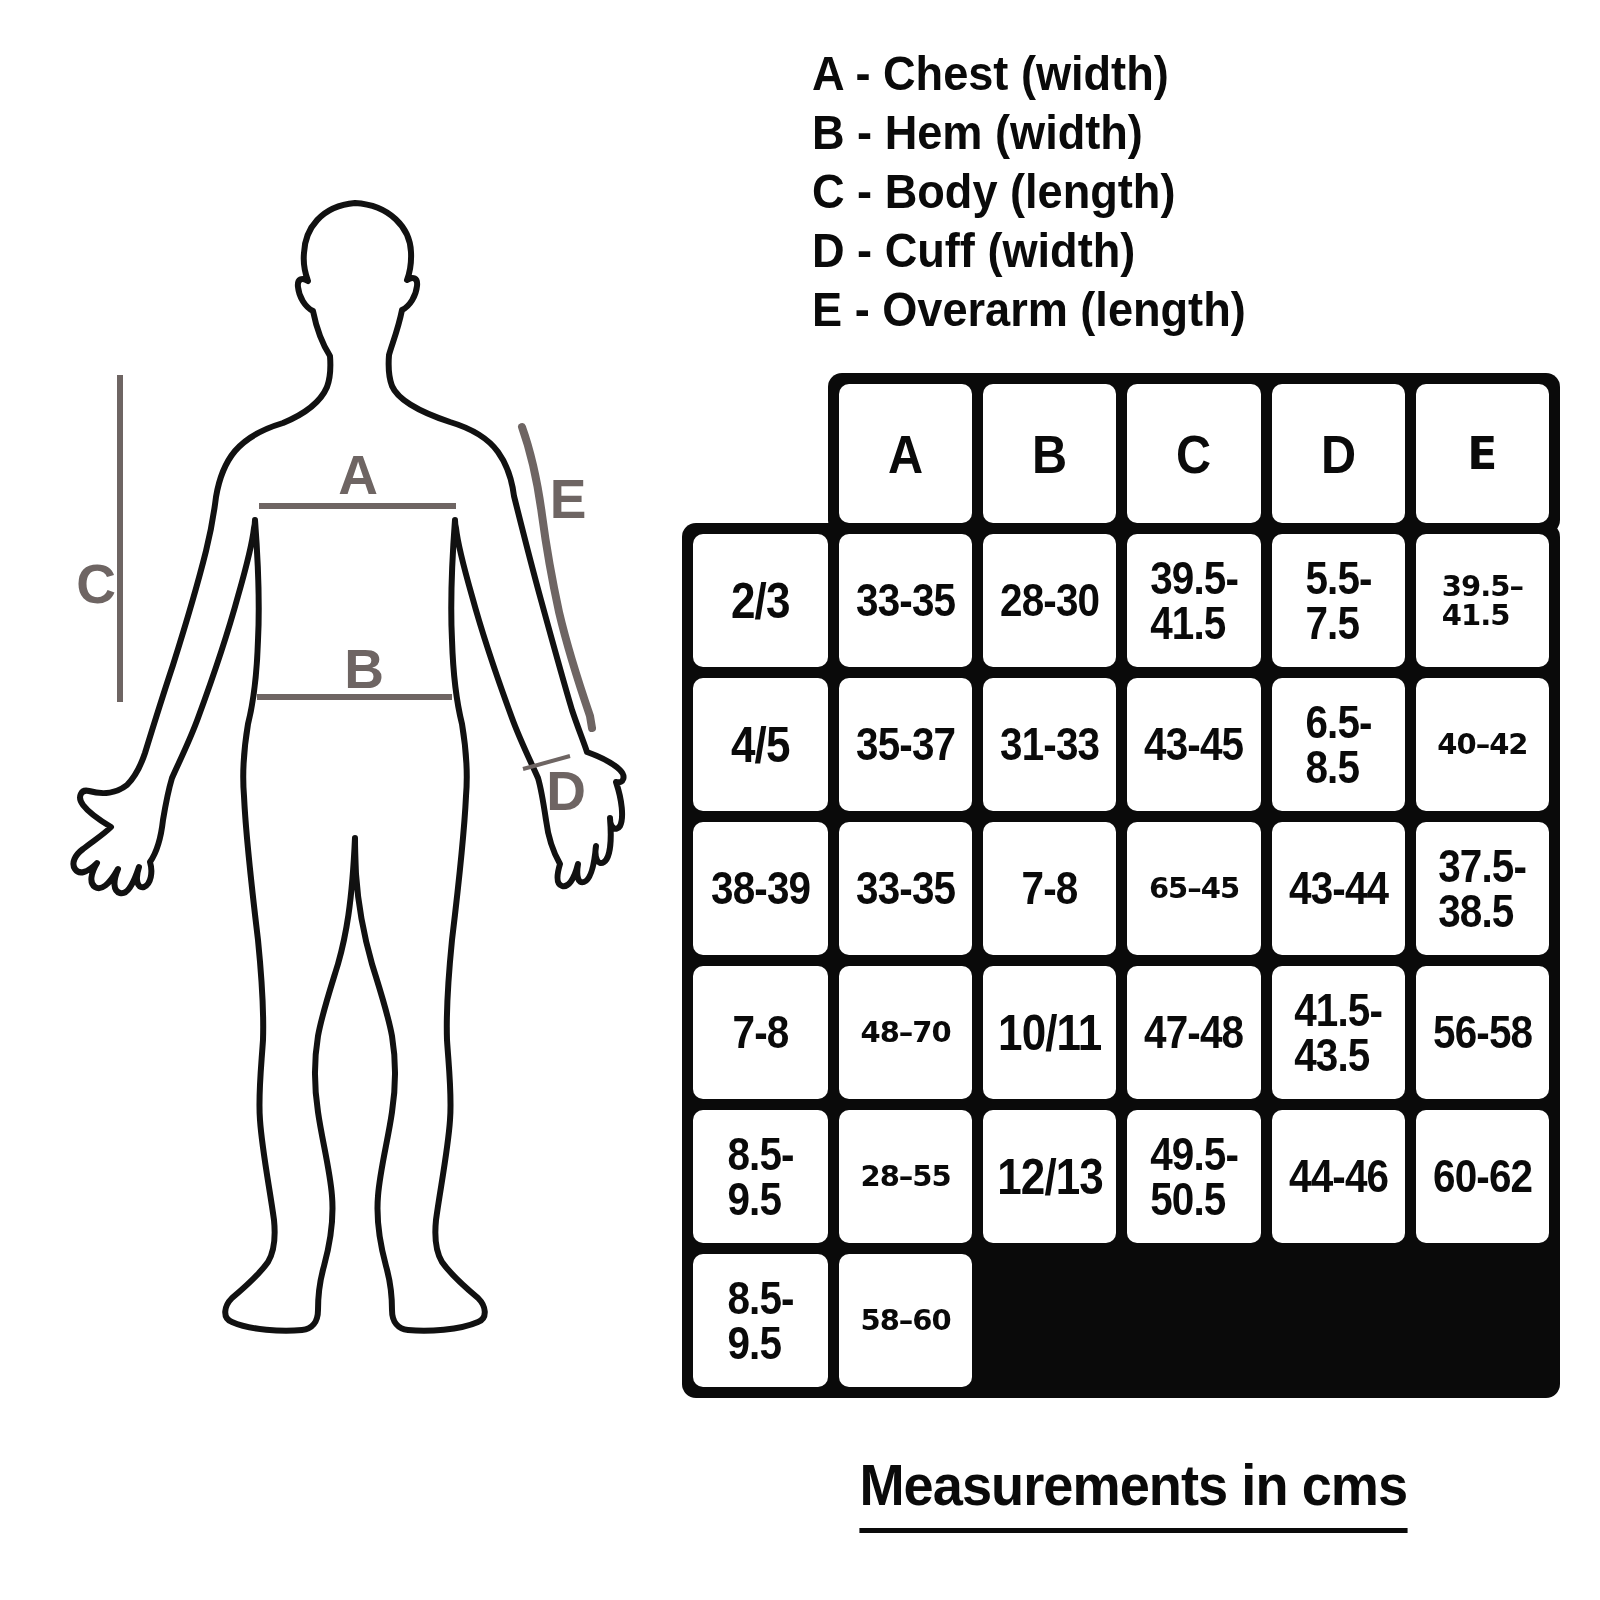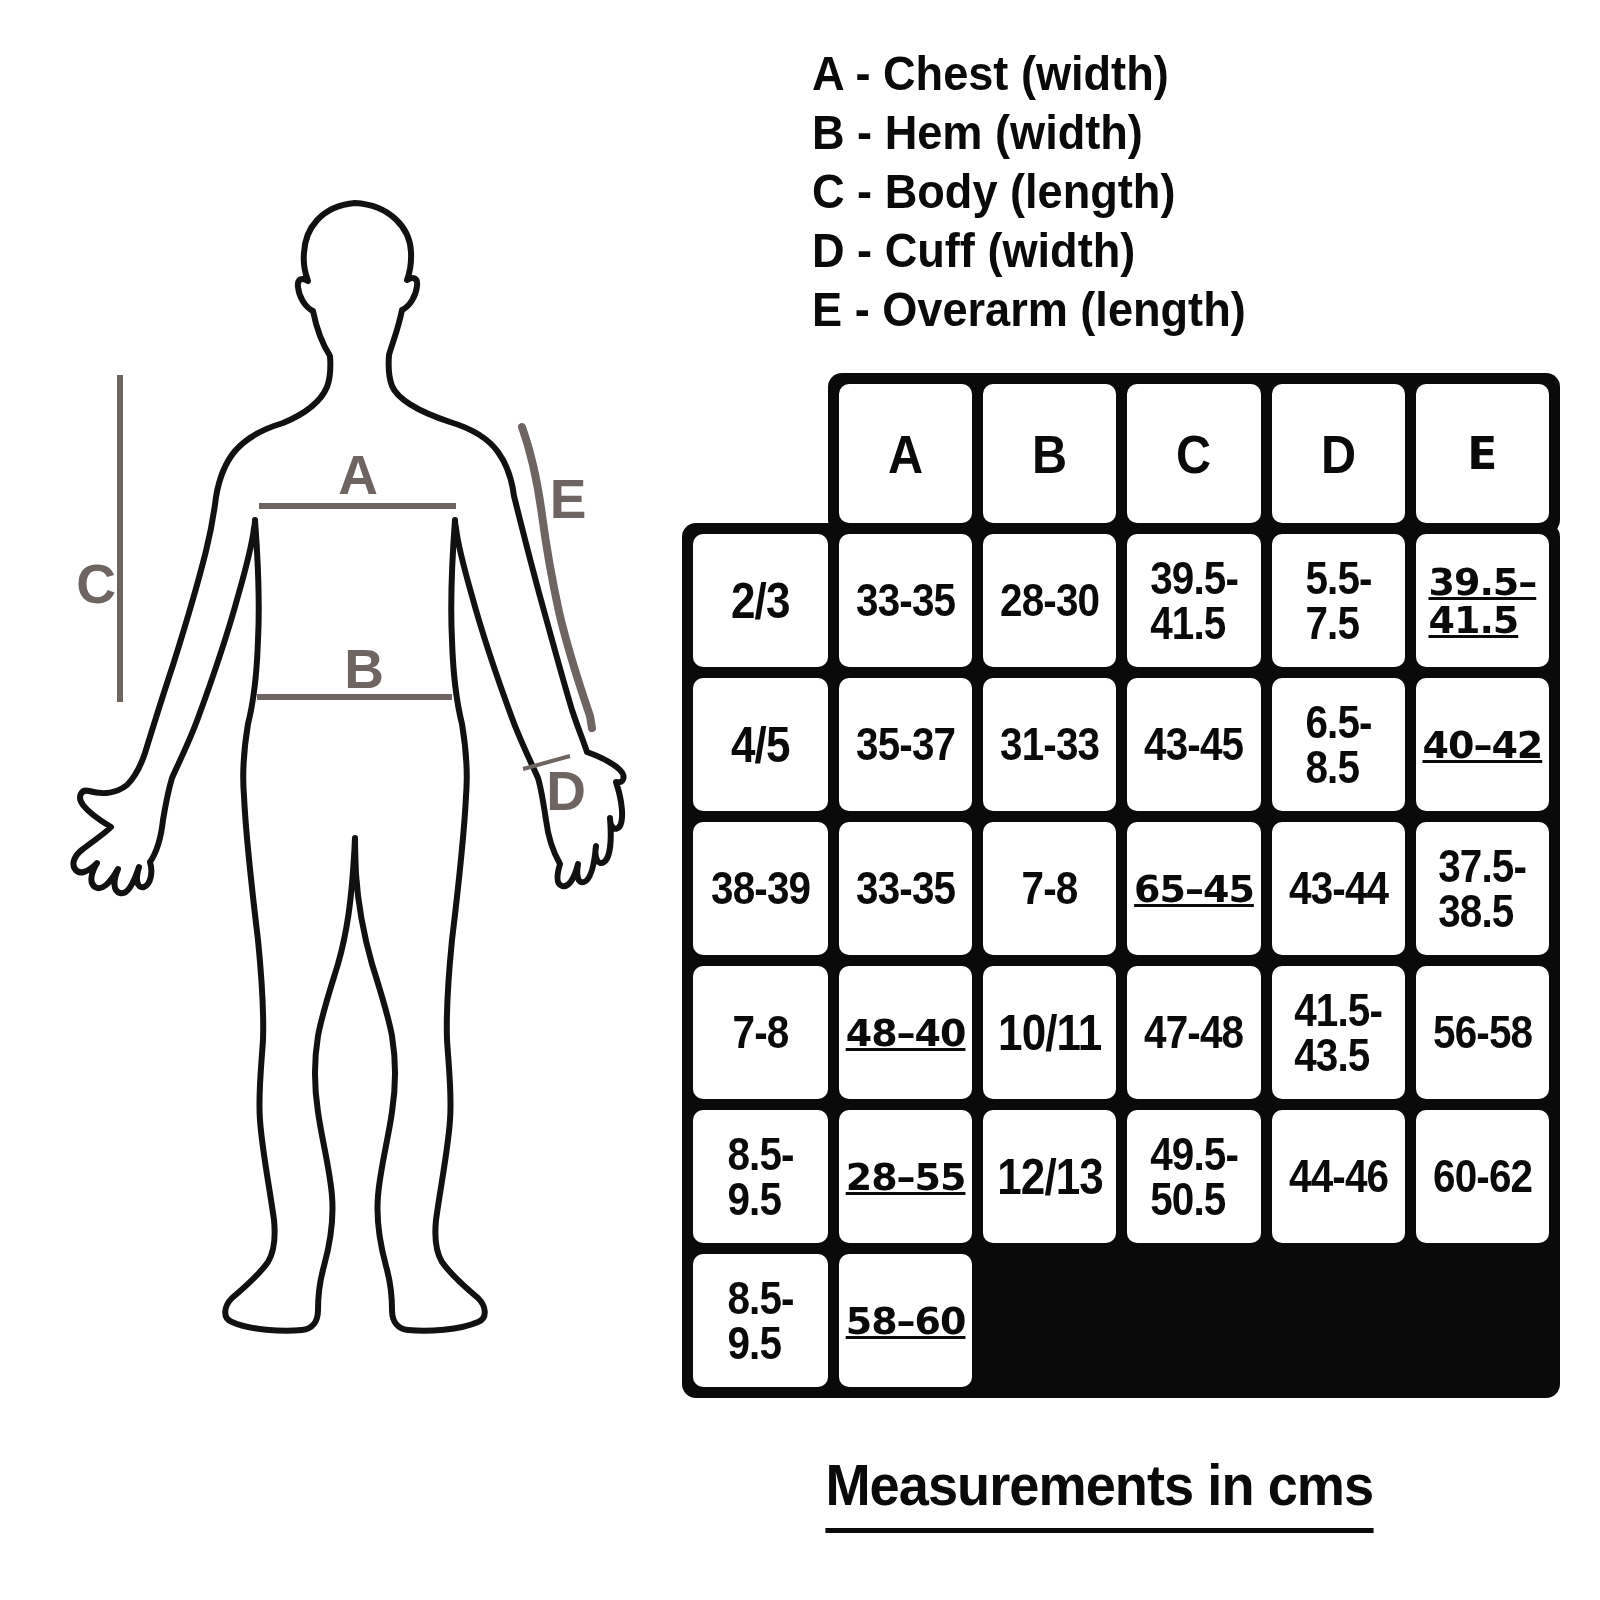--- a/index.html
+++ b/index.html
@@ -34,27 +34,27 @@
   }
   .spacer{background:transparent;}
   .num{
     font-size:47px;font-weight:700;line-height:0.95;letter-spacing:-1px;
     white-space:pre-line;text-align:left;
     display:inline-block;transform:scaleX(0.86);
   }
   .hdr{font-size:54px;font-weight:700;display:inline-block;transform:scaleX(0.9);}
   .rowlab{font-size:50px;font-weight:700;display:inline-block;transform:scaleX(0.88);letter-spacing:-1px;}
   .wide .num,.wide.num{
-    font-family:"DejaVu Sans",sans-serif;font-size:38px;transform:none;letter-spacing:-1px;line-height:1.0;text-decoration:underline;
+    font-family:"DejaVu Sans",sans-serif;font-size:29px;transform:none;letter-spacing:-1px;line-height:1.0;
   }
   .wide .hdr{font-family:"DejaVu Sans",sans-serif;font-size:44px;transform:none;}
 
   
   #caption{
-    position:absolute;left:660px;top:1452px;width:878px;text-align:center;
+    position:absolute;left:694px;top:1452px;width:878px;text-align:center;
   }
   #caption span{
     display:inline-block;font-size:57px;font-weight:700;letter-spacing:-1px;
     border-bottom:5px solid #0a0a0a;padding-bottom:10px;
     transform:scaleX(0.95);
   }
 
   
   #figure-svg{position:absolute;left:0;top:0;}
   .measure-label{
@@ -219,21 +219,21 @@
           <span class="num">43-44</span>
         </div>
       <div class="cell">
           <span class="num">37.5-
 38.5</span>
         </div>
       <div class="cell">
           <span class="num">7-8</span>
         </div>
       <div class="cell wide">
-          <span class="num">48–40</span>
+          <span class="num">48–70</span>
         </div>
 
       <div class="cell">
           <span class="rowlab">10/11</span>
         </div>
       <div class="cell">
           <span class="num">47-48</span>
         </div>
       <div class="cell">
           <span class="num">41.5-

